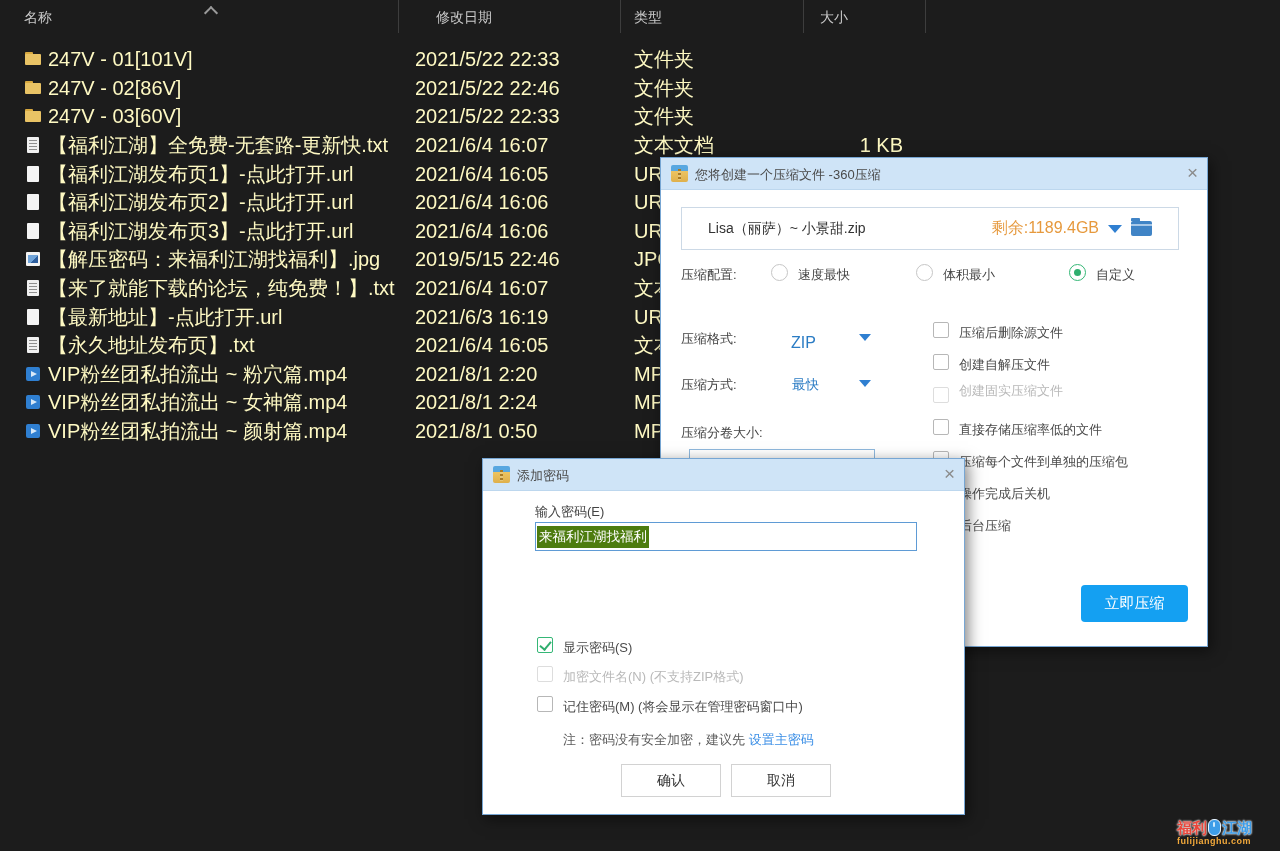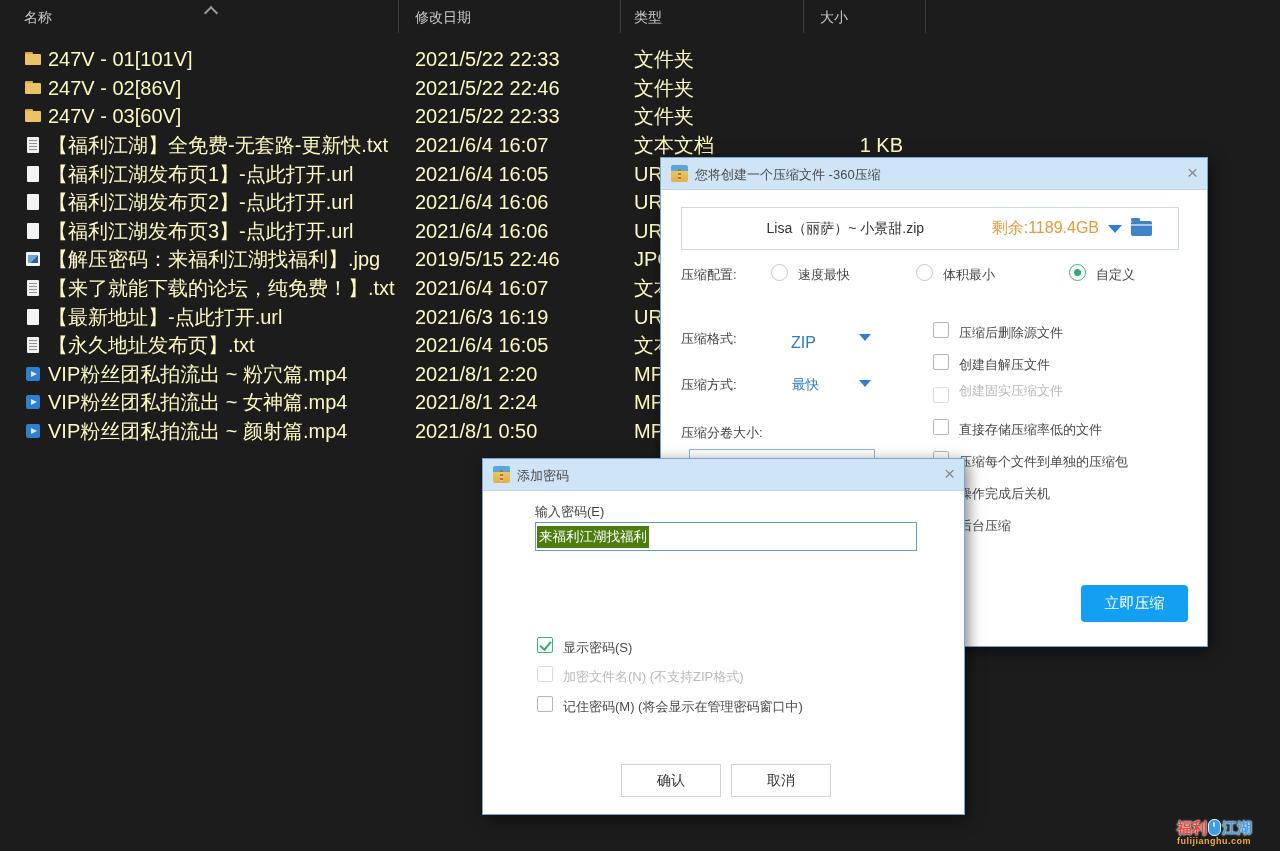--- a/index.html
+++ b/index.html
@@ -35,21 +35,21 @@
 
   
   .dlg{position:absolute;background:#fff;border:1px solid #77a6d3;box-shadow:3px 4px 14px rgba(0,0,0,.5);color:#444;font-size:13px;}
   .tb{position:absolute;top:0;left:0;right:0;height:31px;background:#cfe4f7;border-bottom:1px solid #bdd7ee;}
   .tb .tt{position:absolute;left:34px;top:8px;font-size:13px;color:#4a4a4a;white-space:nowrap;}
   .tb .cx{position:absolute;right:9px;top:3px;font-size:19px;color:#8b8b8b;cursor:pointer;line-height:24px;}
   .zipic{position:absolute;left:10px;top:7px;width:17px;height:17px;}
   .zipic::before{content:"";position:absolute;inset:0;border-radius:2px;background:linear-gradient(180deg,#58a7e0 0 38%,#ecc361 38%,#dfb04b 100%);}
   .zipic::after{content:"";position:absolute;left:7px;top:4px;width:3px;height:11px;background:repeating-linear-gradient(#a97b25 0 2px,#e6c679 2px 4px);}
 
-  #dlg-create{left:660px;top:157px;width:546px;height:488px;z-index:5;text-align:center;}
+  #dlg-create{left:660px;top:157px;width:546px;height:488px;z-index:5;}
   #dlg-pass{left:482px;top:458px;width:481px;height:355px;z-index:10;}
 
   .abs{position:absolute;white-space:nowrap;}
 
   
   .fnbox{position:absolute;left:20px;top:49px;width:498px;height:43px;border:1px solid #ccd9e6;box-sizing:border-box;display:flex;align-items:center;padding:0 26px;gap:9px;}
   .fn{flex:1;font-size:14px;color:#333;overflow:hidden;white-space:nowrap;}
   .rem{color:#e6993d;font-size:16px;}
   .darr{width:0;height:0;border-left:7px solid transparent;border-right:7px solid transparent;border-top:8px solid #2f7fd1;cursor:pointer;}
   .darr.sm{border-left-width:6px;border-right-width:6px;border-top-width:7px;}
@@ -92,21 +92,21 @@
   .wm2{font-size:9px;font-weight:bold;color:#f2a93b;line-height:11px;letter-spacing:.5px;}
 </style>
 </head>
 <body>
 
 <div id="screen">
 
   <div id="hdr">
     <span class="sortchev"></span>
     <span class="hcol" style="left:24px">名称</span>
-    <span class="hcol" style="left:415px">修改日期</span>
+    <span class="hcol" style="left:436px">修改日期</span>
     <span class="hcol" style="left:634px">类型</span>
     <span class="hcol" style="left:820px">大小</span>
     <span class="hsep" style="left:398px"></span>
     <span class="hsep" style="left:620px"></span>
     <span class="hsep" style="left:803px"></span>
     <span class="hsep" style="left:925px"></span>
   </div>
 
   <div id="files">
     <div class="row">
@@ -274,20 +274,23 @@
 
     <span class="cb" style="left:54px;top:178px" data-state="checked"></span>
     <span class="cblabel" style="left:80px;top:180px">显示密码(S)</span>
 
     <span class="cb" style="left:54px;top:207px" data-state="disabled"></span>
     <span class="cblabel dis" style="left:80px;top:209px">加密文件名(N) (不支持ZIP格式)</span>
 
     <span class="cb" style="left:54px;top:237px" data-state="unchecked"></span>
     <span class="cblabel" style="left:80px;top:239px">记住密码(M) (将会显示在管理密码窗口中)</span>
 
+    <span class="abs" style="left:80px;top:272px;color:#5a5a5a">
+      <span>注：密码没有安全加密，建议先 </span><span class="link">设置主密码</span>
+    </span>
 
     <div class="btn-plain" style="left:138px;top:305px">确认</div>
     <div class="btn-plain" style="left:248px;top:305px">取消</div>
   </div>
 
   <div id="wm">
     <div class="wm1">
       <span class="wred">福利</span><span class="wmouse"></span><span class="wblue">江湖</span>
     </div>
     <div class="wm2">fulijianghu.com</div>

